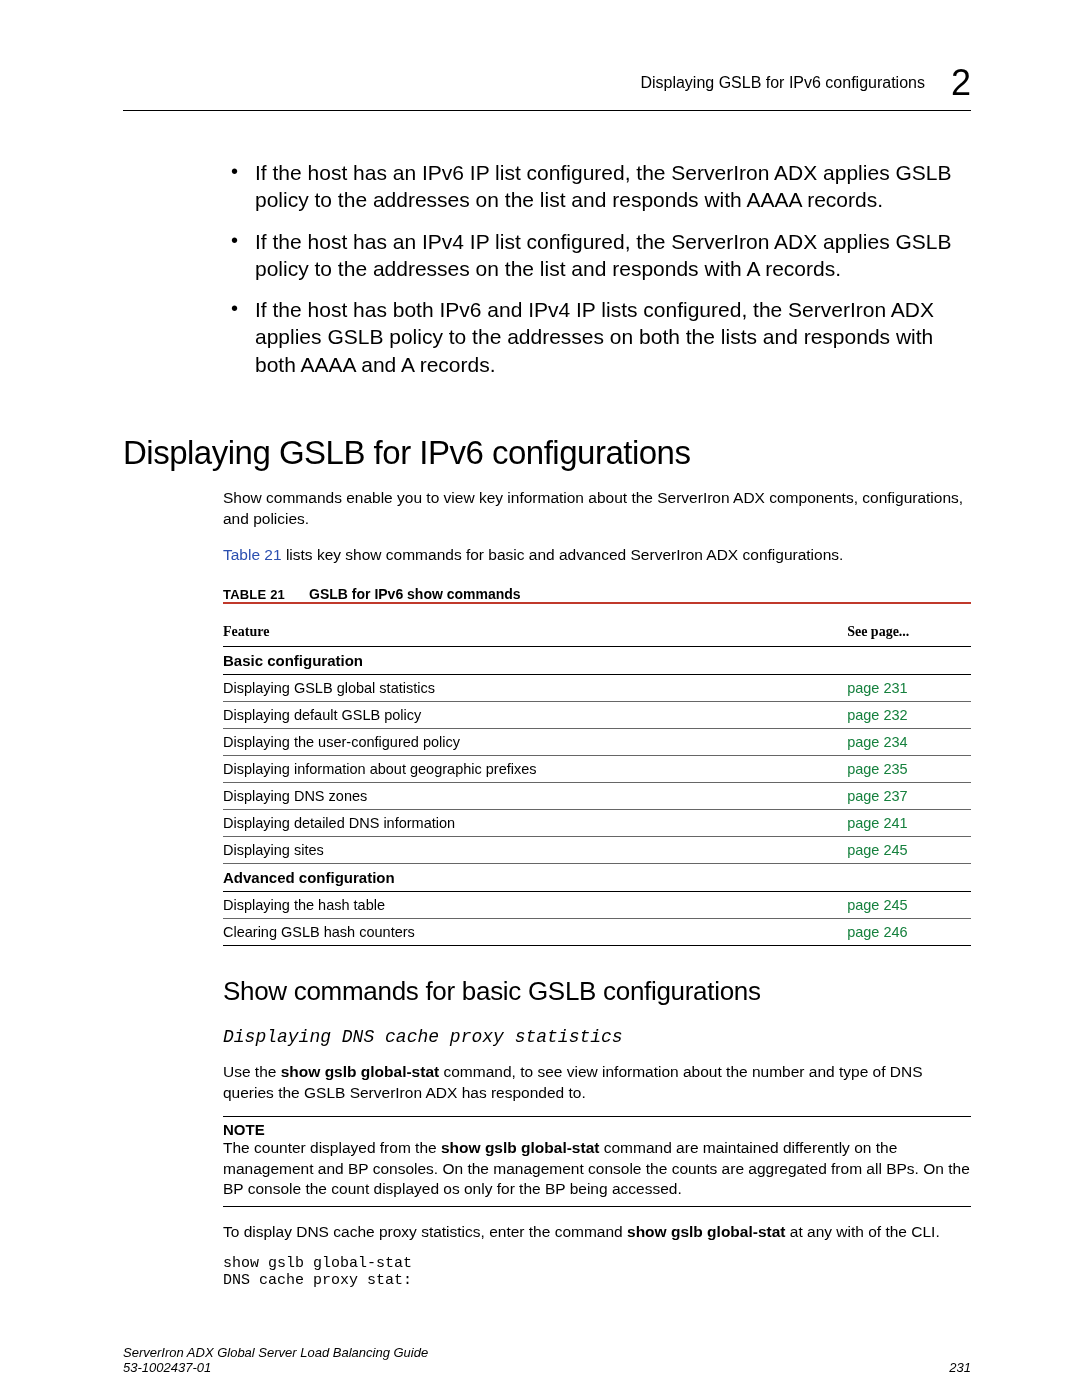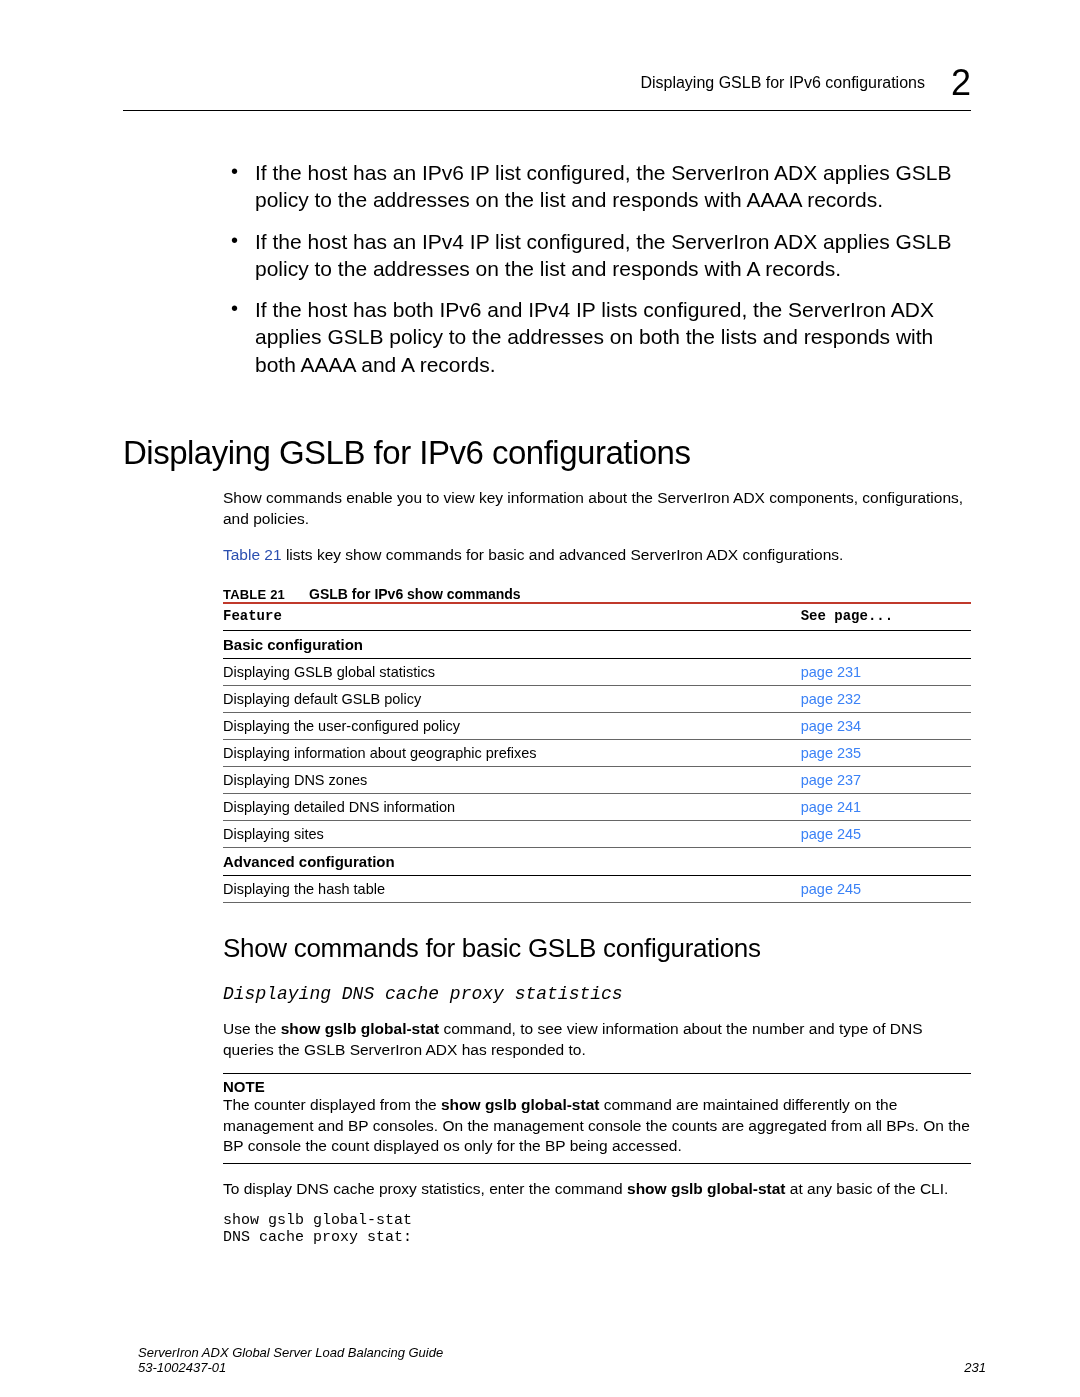--- a/index.html
+++ b/index.html
@@ -98,24 +98,24 @@
   }
   table {
     width: 748px;
     margin-left: 100px;
     border-collapse: collapse;
     font-size: 14.5px;
   }
   thead th {
     text-align: left;
     font-weight: bold;
-    font-family: Liberation Mono, monospace;
+    font-family: Liberation Serif, serif;
     font-stretch: condensed;
     font-size: 14px;
-    padding: 4px 0 6px 0;
+    padding: 20px 0 6px 0;
     border-bottom: 1px solid #000;
   }
   thead th.see {
     text-align: left;
     white-space: nowrap;
   }
   tbody td {
     padding: 5px 0;
     vertical-align: top;
   }
@@ -126,21 +126,21 @@
     font-size: 15px;
     border-bottom: 1px solid #000;
   }
   tbody tr.row td {
     border-bottom: 1px solid #666;
   }
   tbody tr.row.last td {
     border-bottom: 1.5px solid #000;
   }
   .page-link {
-    color: #3b82f6;
+    color: #15803d;
     white-space: nowrap;
   }
   h2 {
     font-family: "Arial Narrow", Arial, sans-serif;
     font-stretch: condensed;
     font-size: 26px;
     font-weight: 400;
     margin-top: 30px;
     margin-bottom: 10px;
     margin-left: 100px;
@@ -179,21 +179,21 @@
   }
   .code {
     margin-left: 100px;
     font-family: "Courier New", monospace;
     font-size: 15px;
     white-space: pre;
     margin-top: 12px;
   }
   .footer {
     position: absolute;
-    left: 138px;
+    left: 123px;
     bottom: 22px;
     width: 848px;
     font-size: 13px;
     font-style: italic;
     display: flex;
     justify-content: space-between;
     align-items: flex-end;
   }
   .footer .right {
     font-style: italic;
@@ -272,40 +272,44 @@
             <td><span class="page-link">page 245</span></td>
           </tr>
           <tr class="section">
             <td>Advanced configuration</td>
             <td></td>
           </tr>
           <tr class="row">
             <td>Displaying the hash table</td>
             <td><span class="page-link">page 245</span></td>
           </tr>
+          <tr class="row last">
+            <td>Clearing GSLB hash counters</td>
+            <td><span class="page-link">page 246</span></td>
+          </tr>
         </tbody>
     </table>
 
     <h2>Show commands for basic GSLB configurations</h2>
     <h3>Displaying DNS cache proxy statistics</h3>
 
     <p class="para">
       <span>Use the </span><span class="bold">show gslb global-stat</span><span> command, to see view information about the number and type of DNS queries the GSLB ServerIron ADX has responded to.</span>
     </p>
 
     <div class="note-block">
       <div class="rule"></div>
       <div class="note-label">NOTE</div>
       <div class="note-body">
         <span>The counter displayed from the </span><span class="bold">show gslb global-stat</span><span> command are maintained differently on the management and BP consoles. On the management console the counts are aggregated from all BPs. On the BP console the count displayed os only for the BP being accessed.</span>
       </div>
     </div>
 
     <p class="para">
-      <span>To display DNS cache proxy statistics, enter the command </span><span class="bold">show gslb global-stat</span><span> at any basic of the CLI.</span>
+      <span>To display DNS cache proxy statistics, enter the command </span><span class="bold">show gslb global-stat</span><span> at any with of the CLI.</span>
     </p>
 
     <div class="code">show gslb global-stat
 DNS cache proxy stat:</div>
 
   </div>
 
   <div class="footer">
     <div>
       <div>ServerIron ADX Global Server Load Balancing Guide</div>

